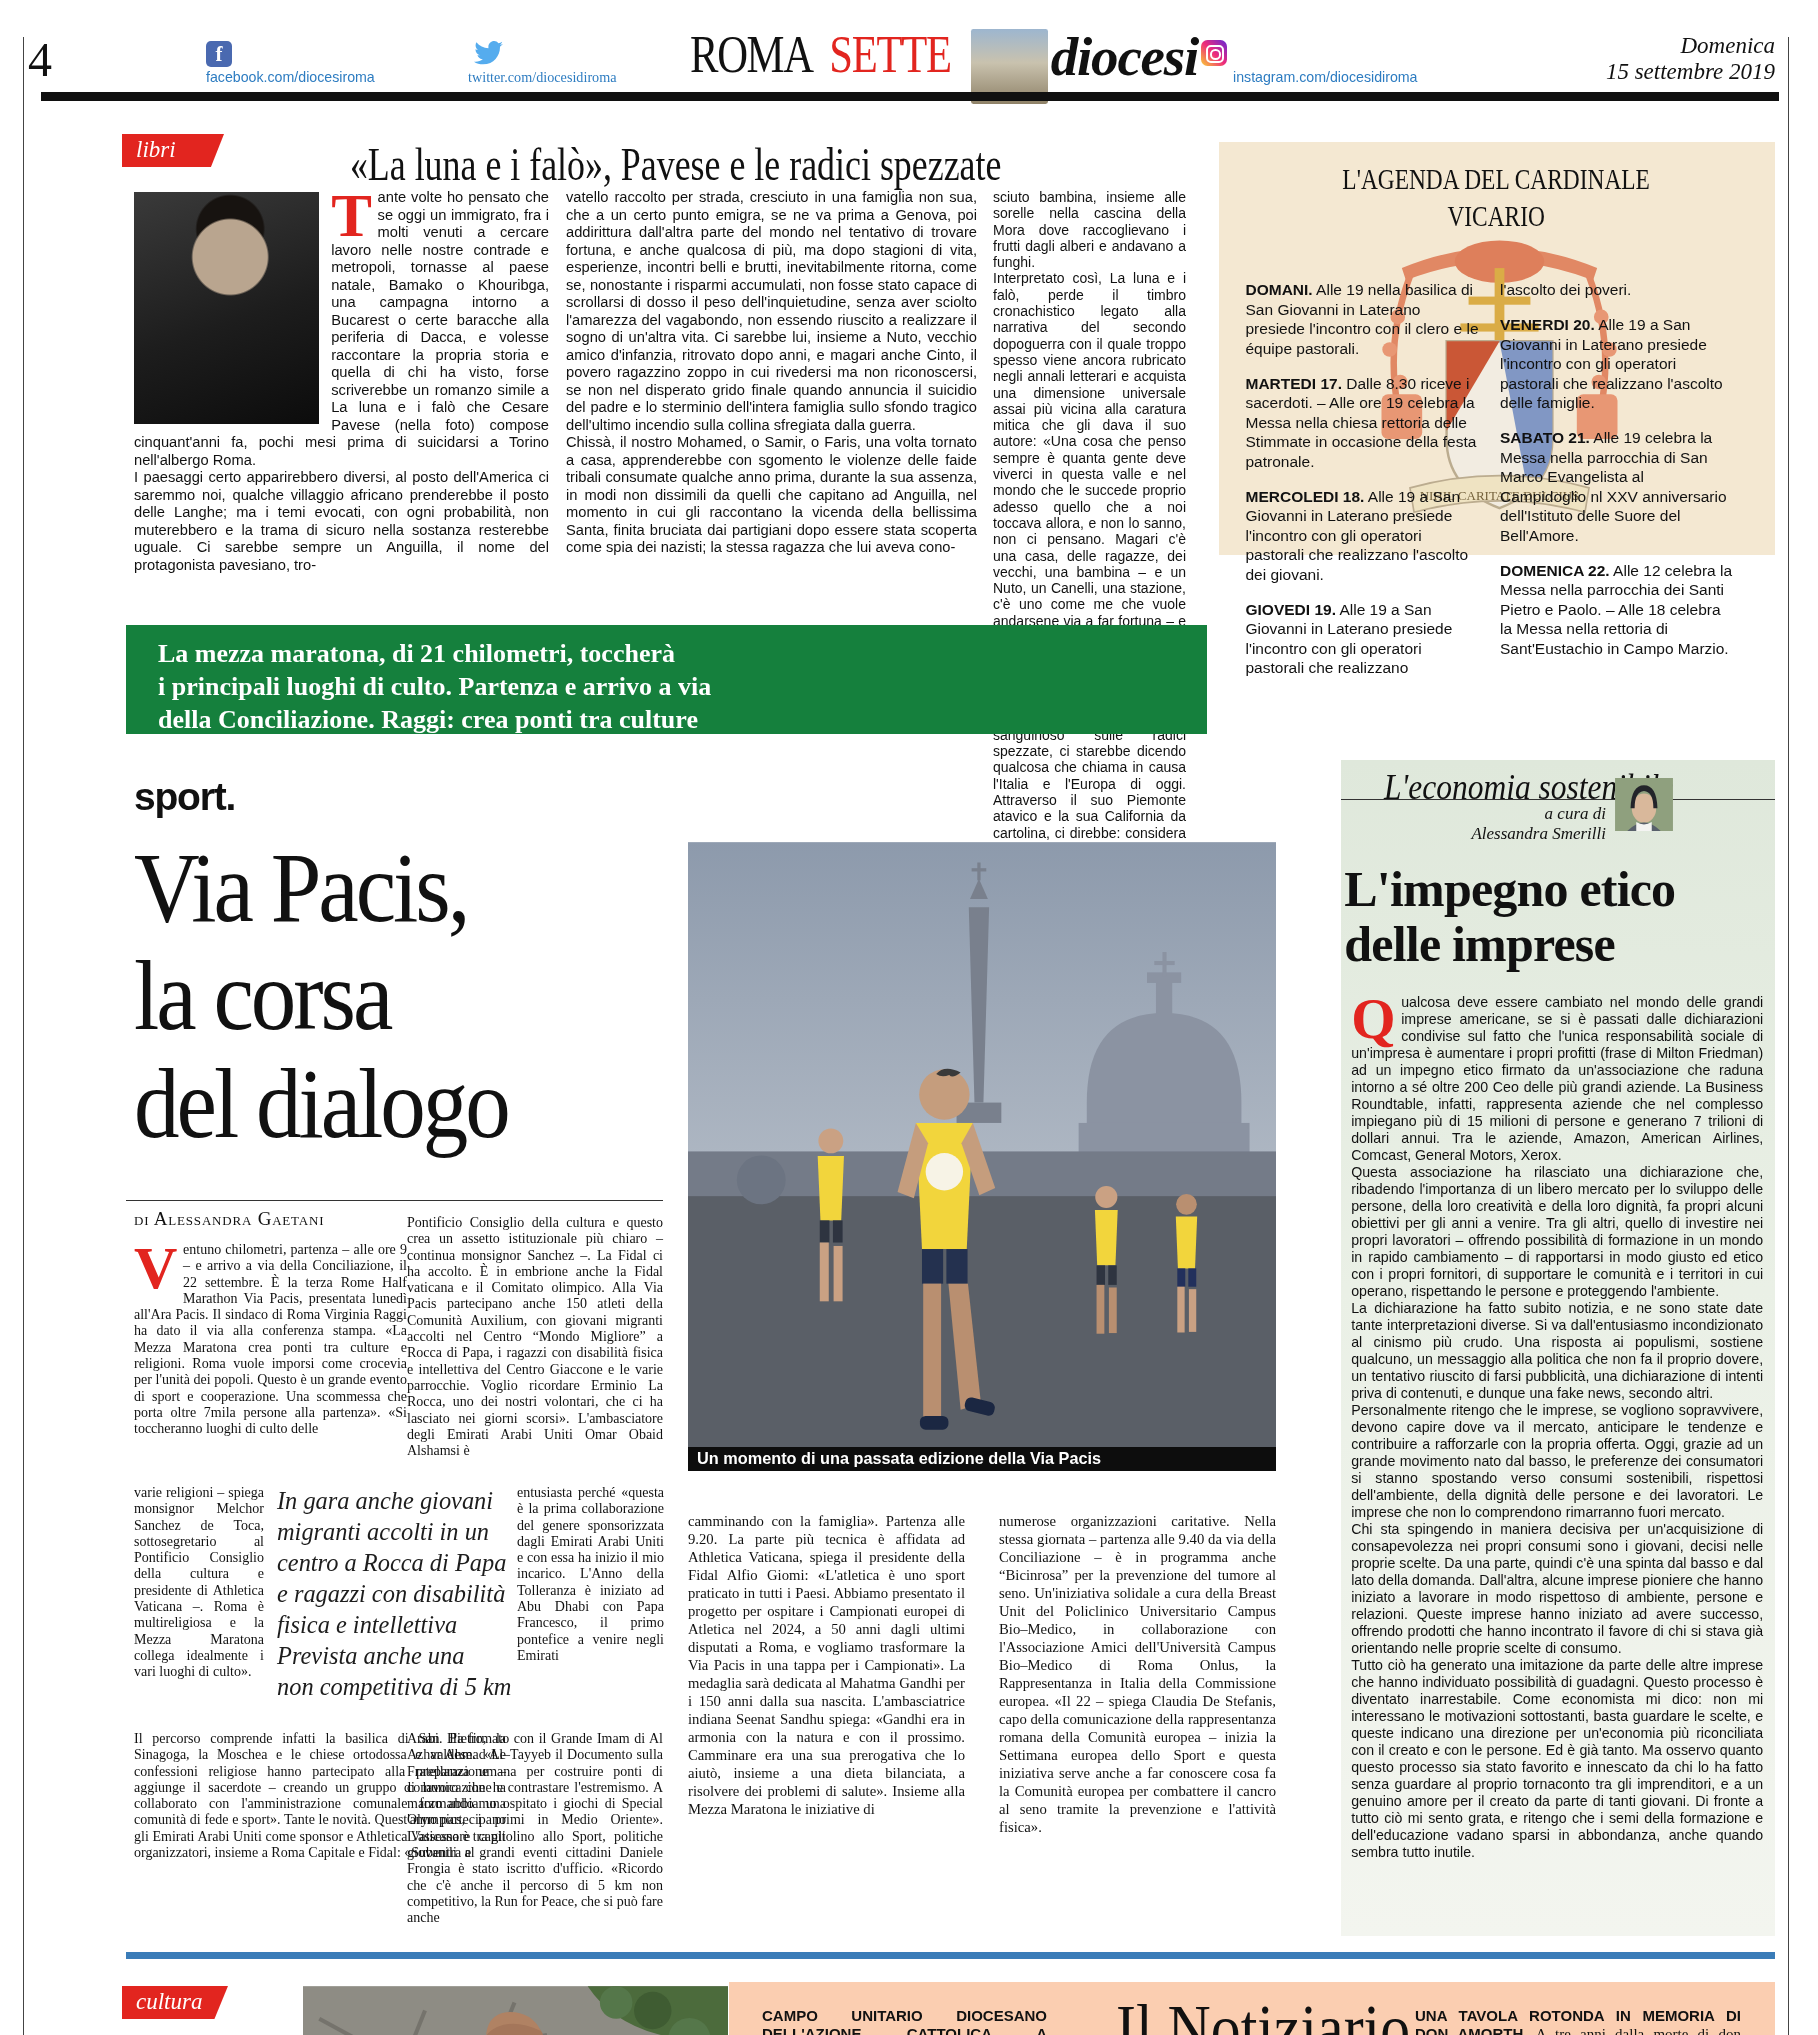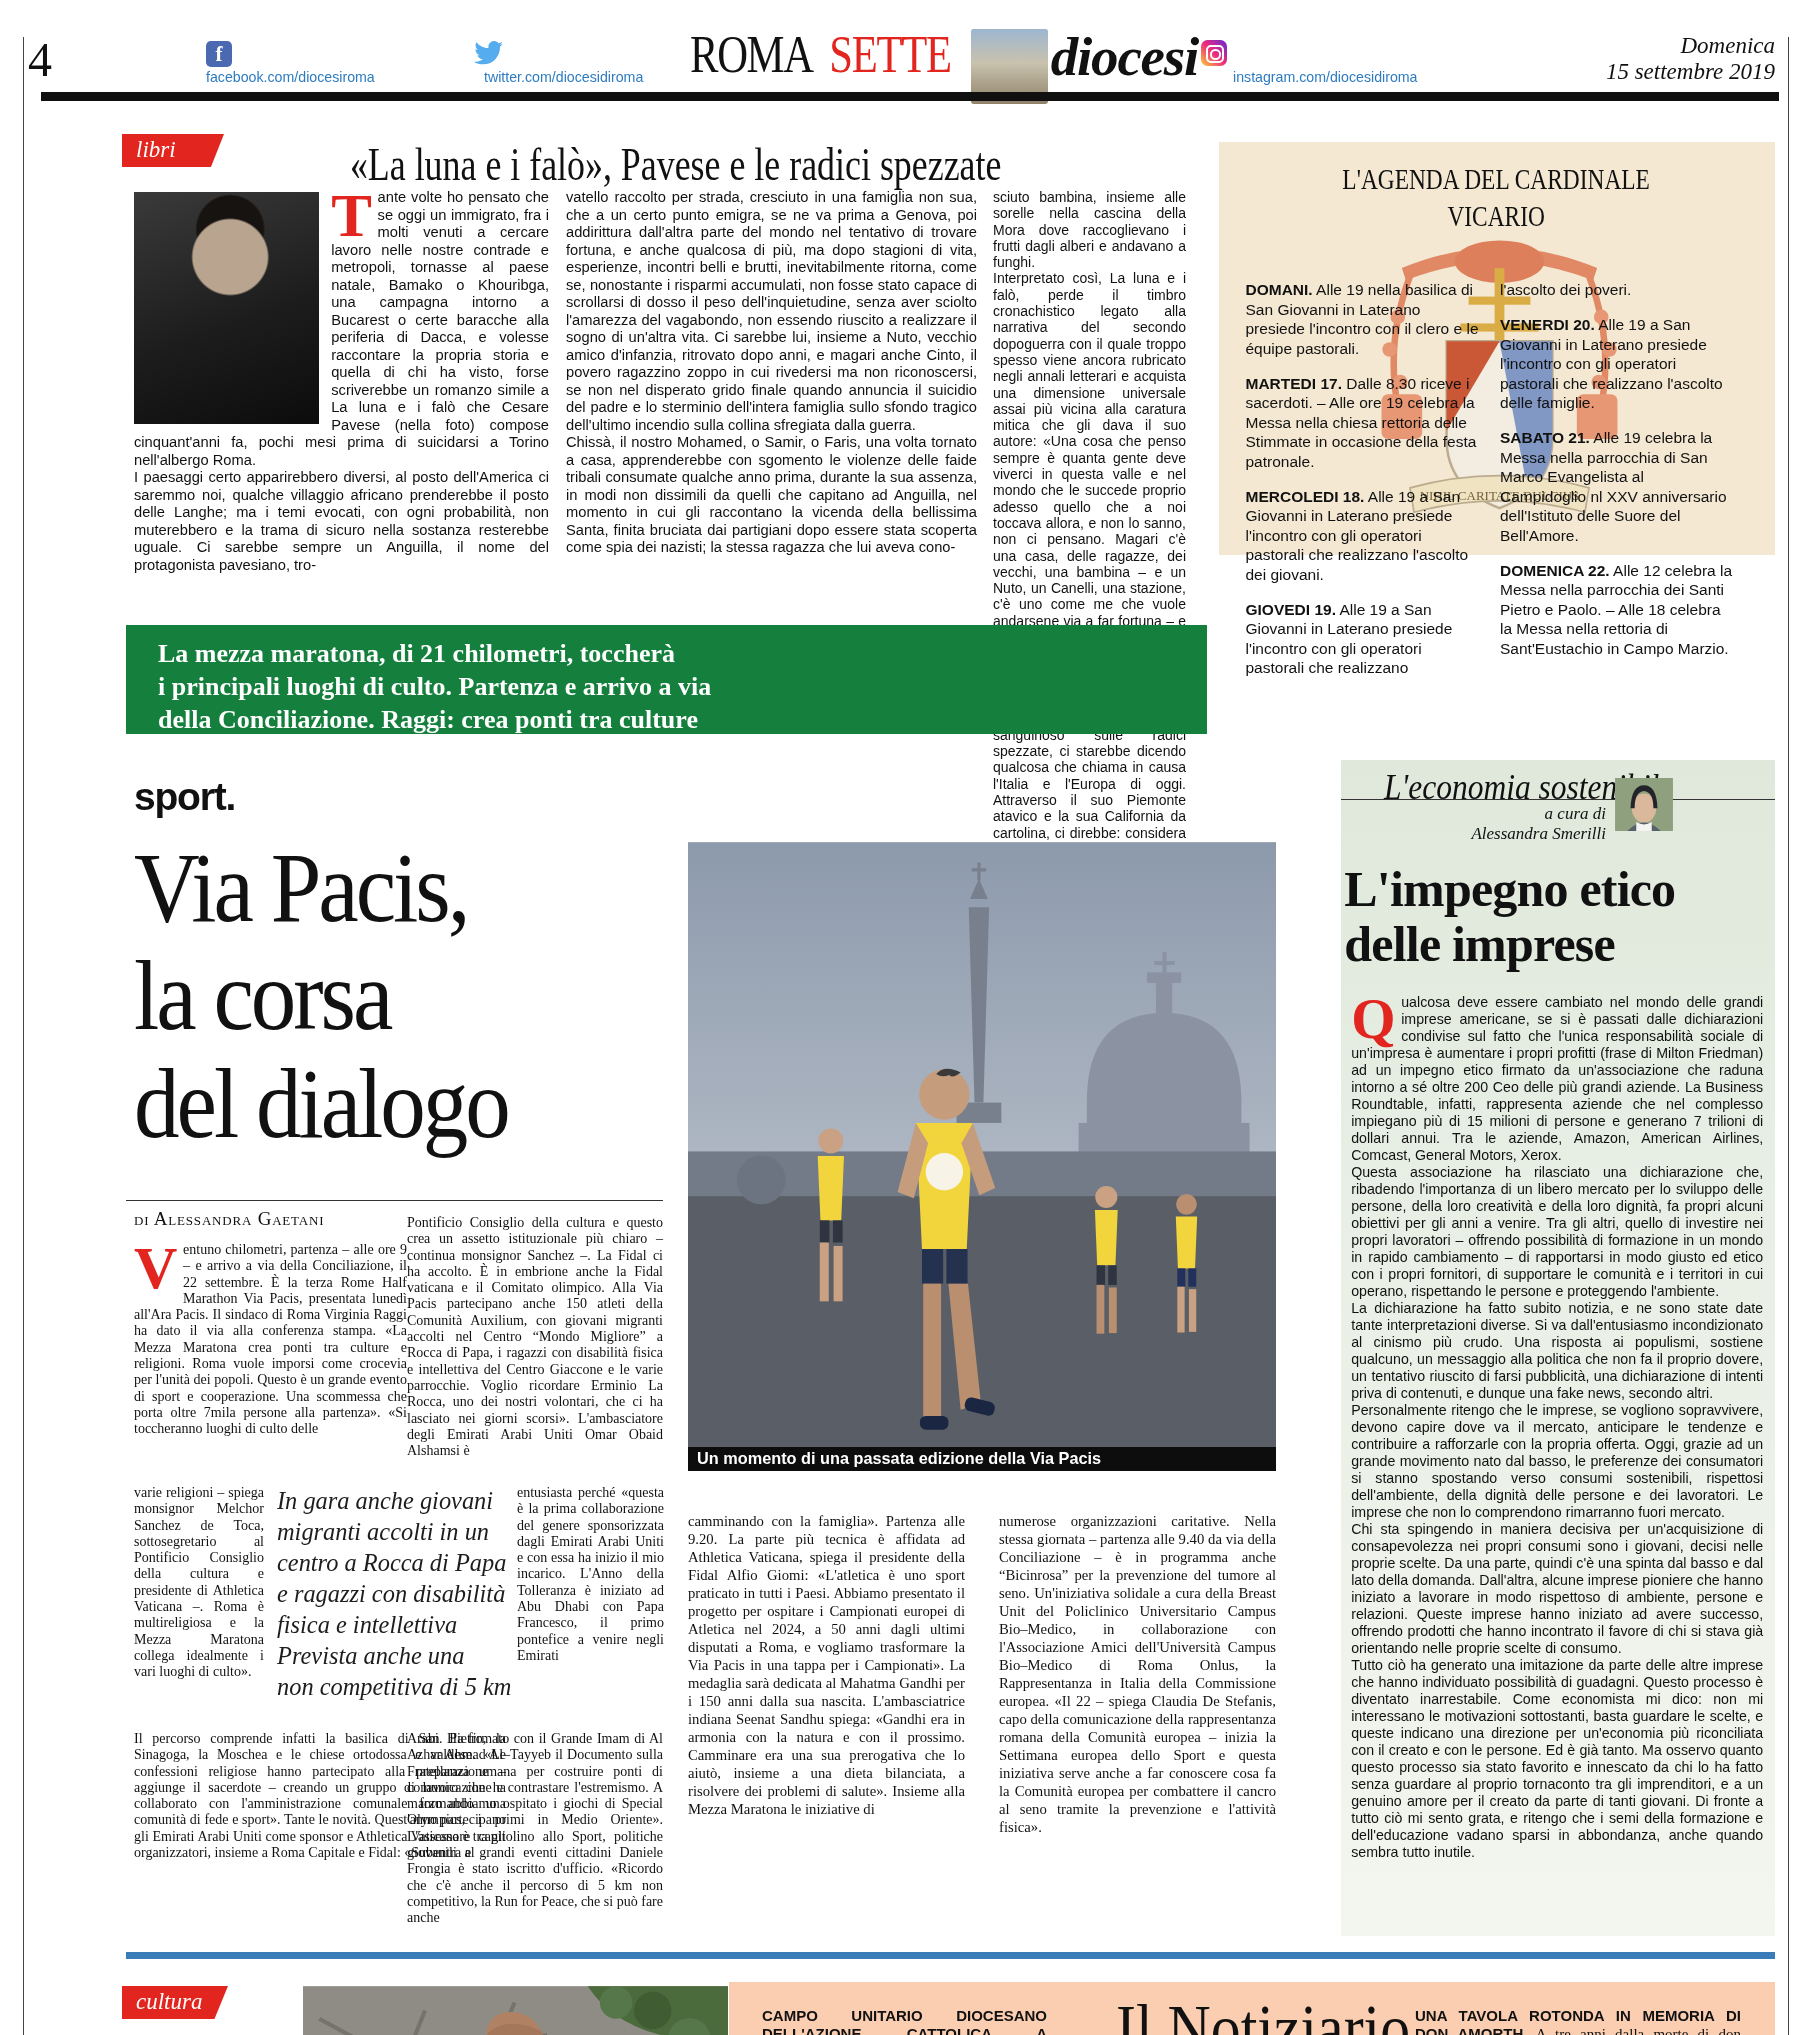--- a/index.html
+++ b/index.html
@@ -56,21 +56,21 @@
   <div class="abs" style="left:206px;top:41px;width:26px;height:26px;background:#4a69b0;border-radius:4.9px;
               color:#fff;font-family:'Liberation Serif',serif;font-weight:bold;font-size:21px;
               text-align:center;line-height:27px;">f</div>
   <div class="abs soc-label sans" style="left:206px;top:69px;">facebook.com/diocesiroma</div>
 
   <div class="abs" style="left:474px;top:41px;">
     <svg width="29" height="24.4" viewBox="0 0 24 20">
         <path fill="#55acee" d="M24 2.4c-.9.4-1.8.7-2.8.8 1-.6 1.8-1.6 2.1-2.7-.9.6-2 1-3.1 1.2C19.3.6 18.1 0 16.7 0c-2.6 0-4.8 2.1-4.8 4.8 0 .4 0 .7.1 1.1C8 5.7 4.4 3.8 2 .9c-.4.7-.7 1.6-.7 2.5 0 1.7.8 3.1 2.1 4-.8 0-1.5-.2-2.2-.6v.1c0 2.3 1.7 4.3 3.8 4.7-.4.1-.8.2-1.3.2-.3 0-.6 0-.9-.1.6 1.9 2.4 3.3 4.5 3.3-1.6 1.3-3.7 2-6 2H0c2.1 1.4 4.7 2.2 7.5 2.2 9 0 14-7.5 14-14v-.6c1-.7 1.8-1.6 2.5-2.2z"></path>
       </svg>
   </div>
-  <div class="abs soc-label sans" style="left:484px;top:69px;">twitter.com/diocesidiroma</div>
+  <div class="abs soc-label sans" style="left:468px;top:69px;font-family:Liberation Serif, serif;">twitter.com/diocesidiroma</div>
 
   <div class="abs" style="left:690px;top:28.5px;display:flex;align-items:flex-start;">
     <span style="font-size:52px;line-height:1;letter-spacing:-1.6px;transform:scaleX(.82);transform-origin:left bottom;">ROMA</span>
     <span style="font-size:52px;line-height:1;color:#e2251f;letter-spacing:-1.6px;transform:scaleX(.82) translateX(-13px);transform-origin:left bottom;">SETTE</span>
     <span style="display:inline-block;width:77px;height:75px;margin:0 2.4px 0 -16.3px;border-radius:2.4px;
                  background:linear-gradient(180deg,#9db6cf 0%,#c9c2ae 45%,#8f8268 100%);"></span>
     <span style="font-size:55px;line-height:1;font-style:italic;font-weight:bold;letter-spacing:-1.2px;">diocesi</span>
   </div>
 
   <div class="abs" style="left:1201px;top:40px;width:26px;height:26px;border-radius:6.5px;

